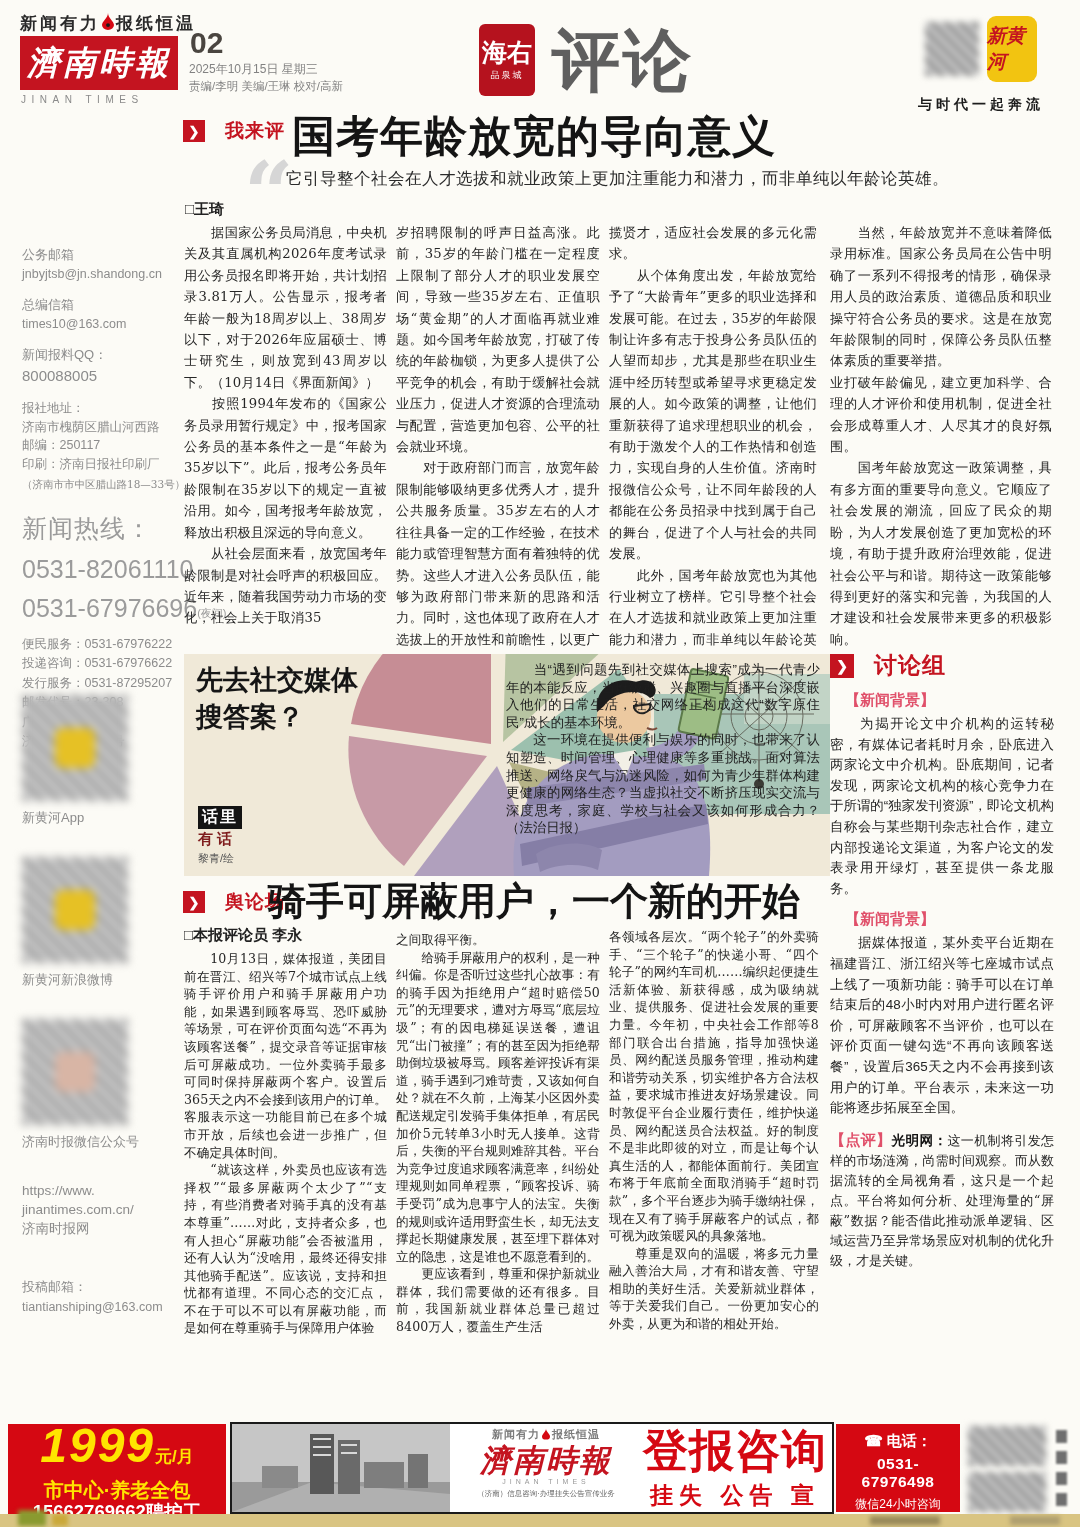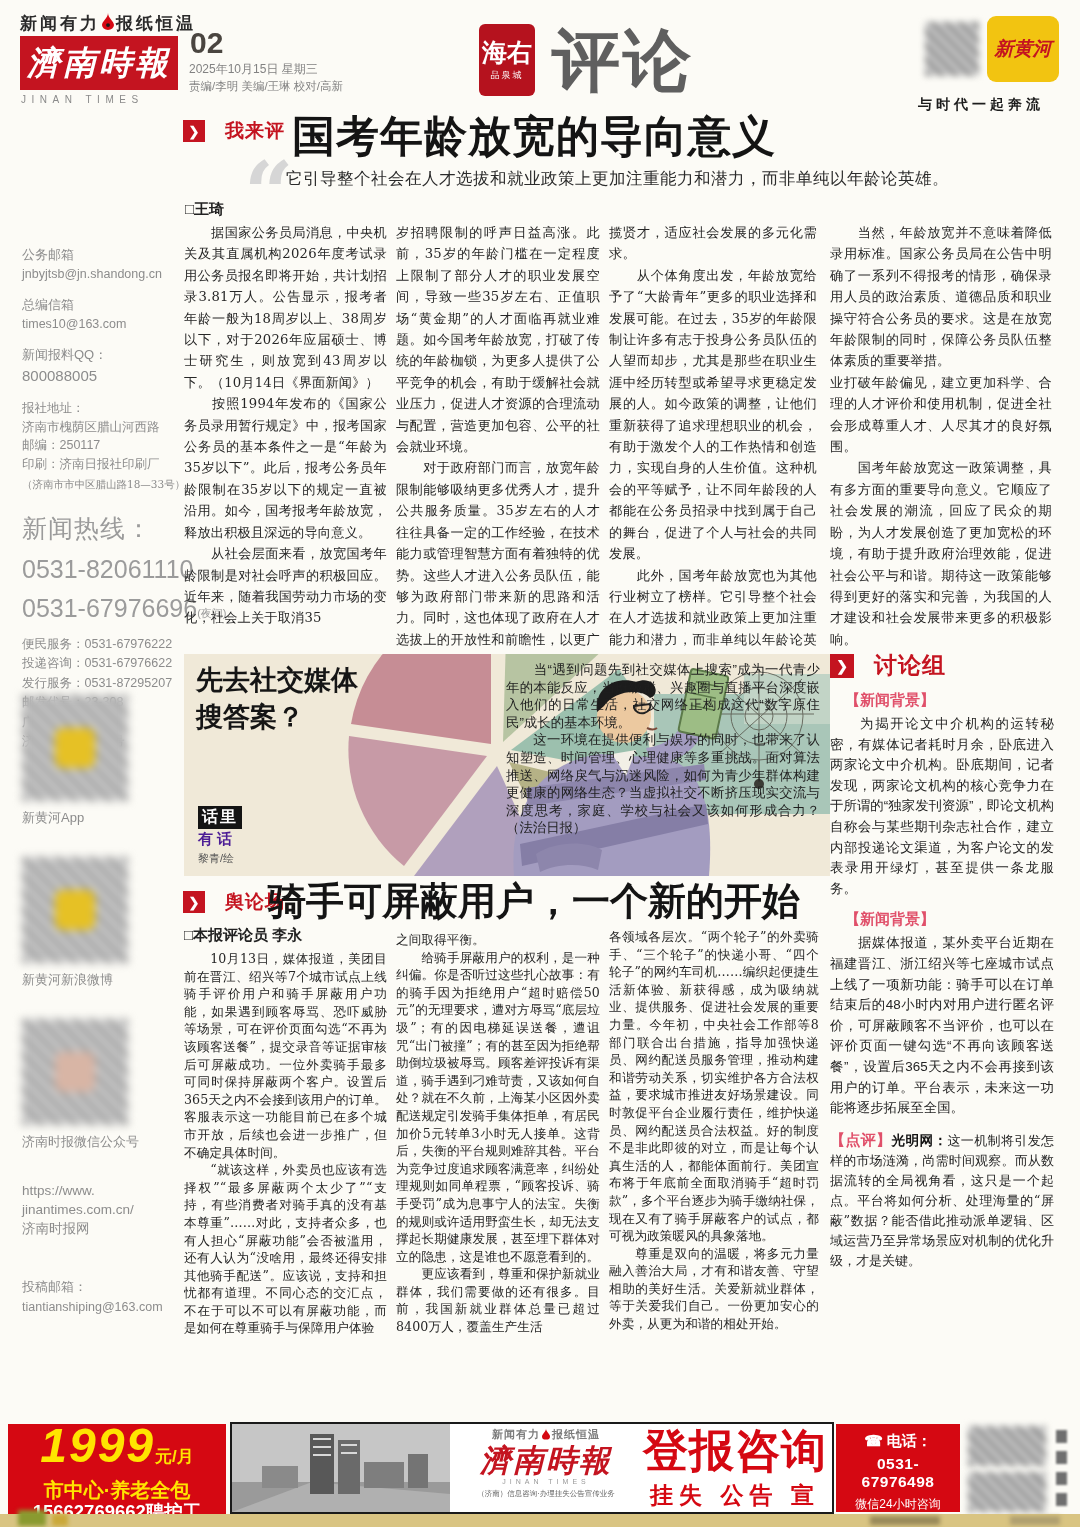--- a/index.html
+++ b/index.html
@@ -20,21 +20,21 @@
   .masthead-latin { left:21px; top:94px; width:158px; font-size:10px; letter-spacing:5.5px; color:#8a8a8a; }
   .page-num { left:190px; top:26px; font-size:30px; font-weight:bold; color:#4a4540; }
   .issue-date { left:189px; top:61px; font-size:12px; color:#828282; }
   .staff { left:189px; top:79px; font-size:11.5px; color:#828282; }
   .seal { left:479px; top:24px; width:56px; height:72px; background:#b5121e; border-radius:6px; color:#fff;
     display:flex; flex-direction:column; align-items:center; justify-content:center; }
   .seal-main { font-family:"DejaVu Serif",serif; font-size:25px; font-weight:bold; line-height:27px; }
   .seal-sub { font-size:9px; letter-spacing:2px; margin-top:3px; }
   .section-title { left:552px; top:16px; font-size:68px; font-weight:900; color:#5f5f5f; letter-spacing:3px; }
   .header-qr { left:925px; top:22px; width:54px; height:54px; background:repeating-linear-gradient(45deg,#8f8f8f 0 5px,#cfcfcf 5px 10px); filter:blur(3px); }
-  .brand-logo { left:987px; top:16px; width:72px; height:66px; background:#f2c411; border-radius:9px;
+  .brand-logo { left:987px; top:16px; width:50px; height:66px; background:#f2c411; border-radius:9px;
     display:flex; align-items:center; justify-content:center; }
   .brand-logo span { color:#c41420; font-family:"DejaVu Serif",serif; font-weight:bold; font-style:italic; font-size:19px; }
   .brand-slogan { left:918px; top:96px; font-size:14px; font-weight:bold; letter-spacing:4px; color:#1c1c1c; }
 
   
   .sidebar { left:22px; top:246px; width:158px; color:#8c8c8c; }
   .sb-label { font-size:13px; margin-bottom:3px; }
   .sb-value { font-size:12.5px; margin-bottom:15px; }
   .sb-value.qq { font-size:15px; }
   .sb-addr { font-size:12.5px; line-height:18.5px; }
@@ -68,21 +68,21 @@
   .col { text-align:justify; color:#262626; overflow:hidden; }
   .col p { margin:0; }
   .s1col { font-size:13.2px; line-height:21.4px; letter-spacing:0.2px; }
   .s2col { font-size:12.6px; line-height:17.6px; letter-spacing:0.1px; }
 
   
   .cartoon-box { left:184px; top:654px; width:646px; height:222px; background:#f0e9d8; overflow:hidden; }
   .cartoon-title { position:absolute; left:12px; top:8px; font-size:27px; font-weight:900; color:#151515; line-height:37px; z-index:3; }
   .cartoon-sig { position:absolute; left:14px; bottom:10px; z-index:3; }
   .sig-box { display:inline-block; background:#141414; color:#fff; font-weight:bold; font-size:16px; padding:1px 4px; letter-spacing:2px; }
-  .sig-script { font-family:Liberation Sans, sans-serif; font-weight:bold; font-size:15px; color:#4c1d95; letter-spacing:4px; margin-top:1px; }
+  .sig-script { font-family:Liberation Sans, sans-serif; font-weight:bold; font-size:15px; color:#7f1d1d; letter-spacing:4px; margin-top:1px; }
   .sig-artist { font-size:11px; color:#555; margin-top:2px; }
   .cartoon-text { position:absolute; left:322px; top:7px; width:314px; font-size:13.4px; line-height:17.6px; color:#1f1f1f; text-align:justify; z-index:3; }
   .cartoon-text p { margin:0; }
   .cartoon-art { position:absolute; left:0; top:0; z-index:1; }
 
   
   .talks { left:830px; top:650px; width:224px; height:770px; overflow:hidden; }
   .talks .badge { margin-bottom:10px; }
   .talks .badge .arrow { width:24px; height:24px; font-size:14px; }
   .talks .badge .blabel { font-size:23px; }
@@ -214,21 +214,21 @@
     <p>　　据国家公务员局消息，中央机关及其直属机构2026年度考试录用公务员报名即将开始，共计划招录3.81万人。公告显示，报考者年龄一般为18周岁以上、38周岁以下，对于2026年应届硕士、博士研究生，则放宽到43周岁以下。（10月14日《界面新闻》）</p>
     <p>　　按照1994年发布的《国家公务员录用暂行规定》中，报考国家公务员的基本条件之一是“年龄为35岁以下”。此后，报考公务员年龄限制在35岁以下的规定一直被沿用。如今，国考报考年龄放宽，释放出积极且深远的导向意义。</p>
     <p>　　从社会层面来看，放宽国考年龄限制是对社会呼声的积极回应。近年来，随着我国劳动力市场的变化，社会上关于取消35</p>
   </div>
   <div class="abs col kai s1col" style="left:396px; top:222px; width:204px; height:428px;">
     <p>岁招聘限制的呼声日益高涨。此前，35岁的年龄门槛在一定程度上限制了部分人才的职业发展空间，导致一些35岁左右、正值职场“黄金期”的人才面临再就业难题。如今国考年龄放宽，打破了传统的年龄枷锁，为更多人提供了公平竞争的机会，有助于缓解社会就业压力，促进人才资源的合理流动与配置，营造更加包容、公平的社会就业环境。</p>
     <p>　　对于政府部门而言，放宽年龄限制能够吸纳更多优秀人才，提升公共服务质量。35岁左右的人才往往具备一定的工作经验，在技术能力或管理智慧方面有着独特的优势。这些人才进入公务员队伍，能够为政府部门带来新的思路和活力。同时，这也体现了政府在人才选拔上的开放性和前瞻性，以更广阔的视野招</p>
   </div>
   <div class="abs col kai s1col" style="left:609px; top:222px; width:208px; height:428px;">
     <p>揽贤才，适应社会发展的多元化需求。</p>
-    <p>　　从个体角度出发，年龄放宽给予了“大龄青年”更多的职业选择和发展可能。在过去，35岁的年龄限制让许多有志于投身公务员队伍的人望而却步，尤其是那些在职业生涯中经历转型或希望寻求更稳定发展的人。如今政策的调整，让他们重新获得了追求理想职业的机会，有助于激发个人的工作热情和创造力，实现自身的人生价值。这种机会的平等赋予，让不同年龄段的人都能在公务员招录中找到属于自己的舞台，促进了个人与社会的共同发展。</p>
+    <p>　　从个体角度出发，年龄放宽给予了“大龄青年”更多的职业选择和发展可能。在过去，35岁的年龄限制让许多有志于投身公务员队伍的人望而却步，尤其是那些在职业生涯中经历转型或希望寻求更稳定发展的人。如今政策的调整，让他们重新获得了追求理想职业的机会，有助于激发个人的工作热情和创造力，实现自身的人生价值。济南时报微信公众号，让不同年龄段的人都能在公务员招录中找到属于自己的舞台，促进了个人与社会的共同发展。</p>
     <p>　　此外，国考年龄放宽也为其他行业树立了榜样。它引导整个社会在人才选拔和就业政策上更加注重能力和潜力，而非单纯以年龄论英雄。这将推动各行各</p>
   </div>
   <div class="abs col kai s1col" style="left:830px; top:222px; width:222px; height:428px;">
     <p>　　当然，年龄放宽并不意味着降低录用标准。国家公务员局在公告中明确了一系列不得报考的情形，确保录用人员的政治素质、道德品质和职业操守符合公务员的要求。这是在放宽年龄限制的同时，保障公务员队伍整体素质的重要举措。</p>
     <p>业打破年龄偏见，建立更加科学、合理的人才评价和使用机制，促进全社会形成尊重人才、人尽其才的良好氛围。</p>
     <p>　　国考年龄放宽这一政策调整，具有多方面的重要导向意义。它顺应了社会发展的潮流，回应了民众的期盼，为人才发展创造了更加宽松的环境，有助于提升政府治理效能，促进社会公平与和谐。期待这一政策能够得到更好的落实和完善，为我国的人才建设和社会发展带来更多的积极影响。</p>
   </div>
 
   <div class="abs cartoon-box">
     <svg class="cartoon-art" width="646" height="222" viewBox="0 0 646 222">

